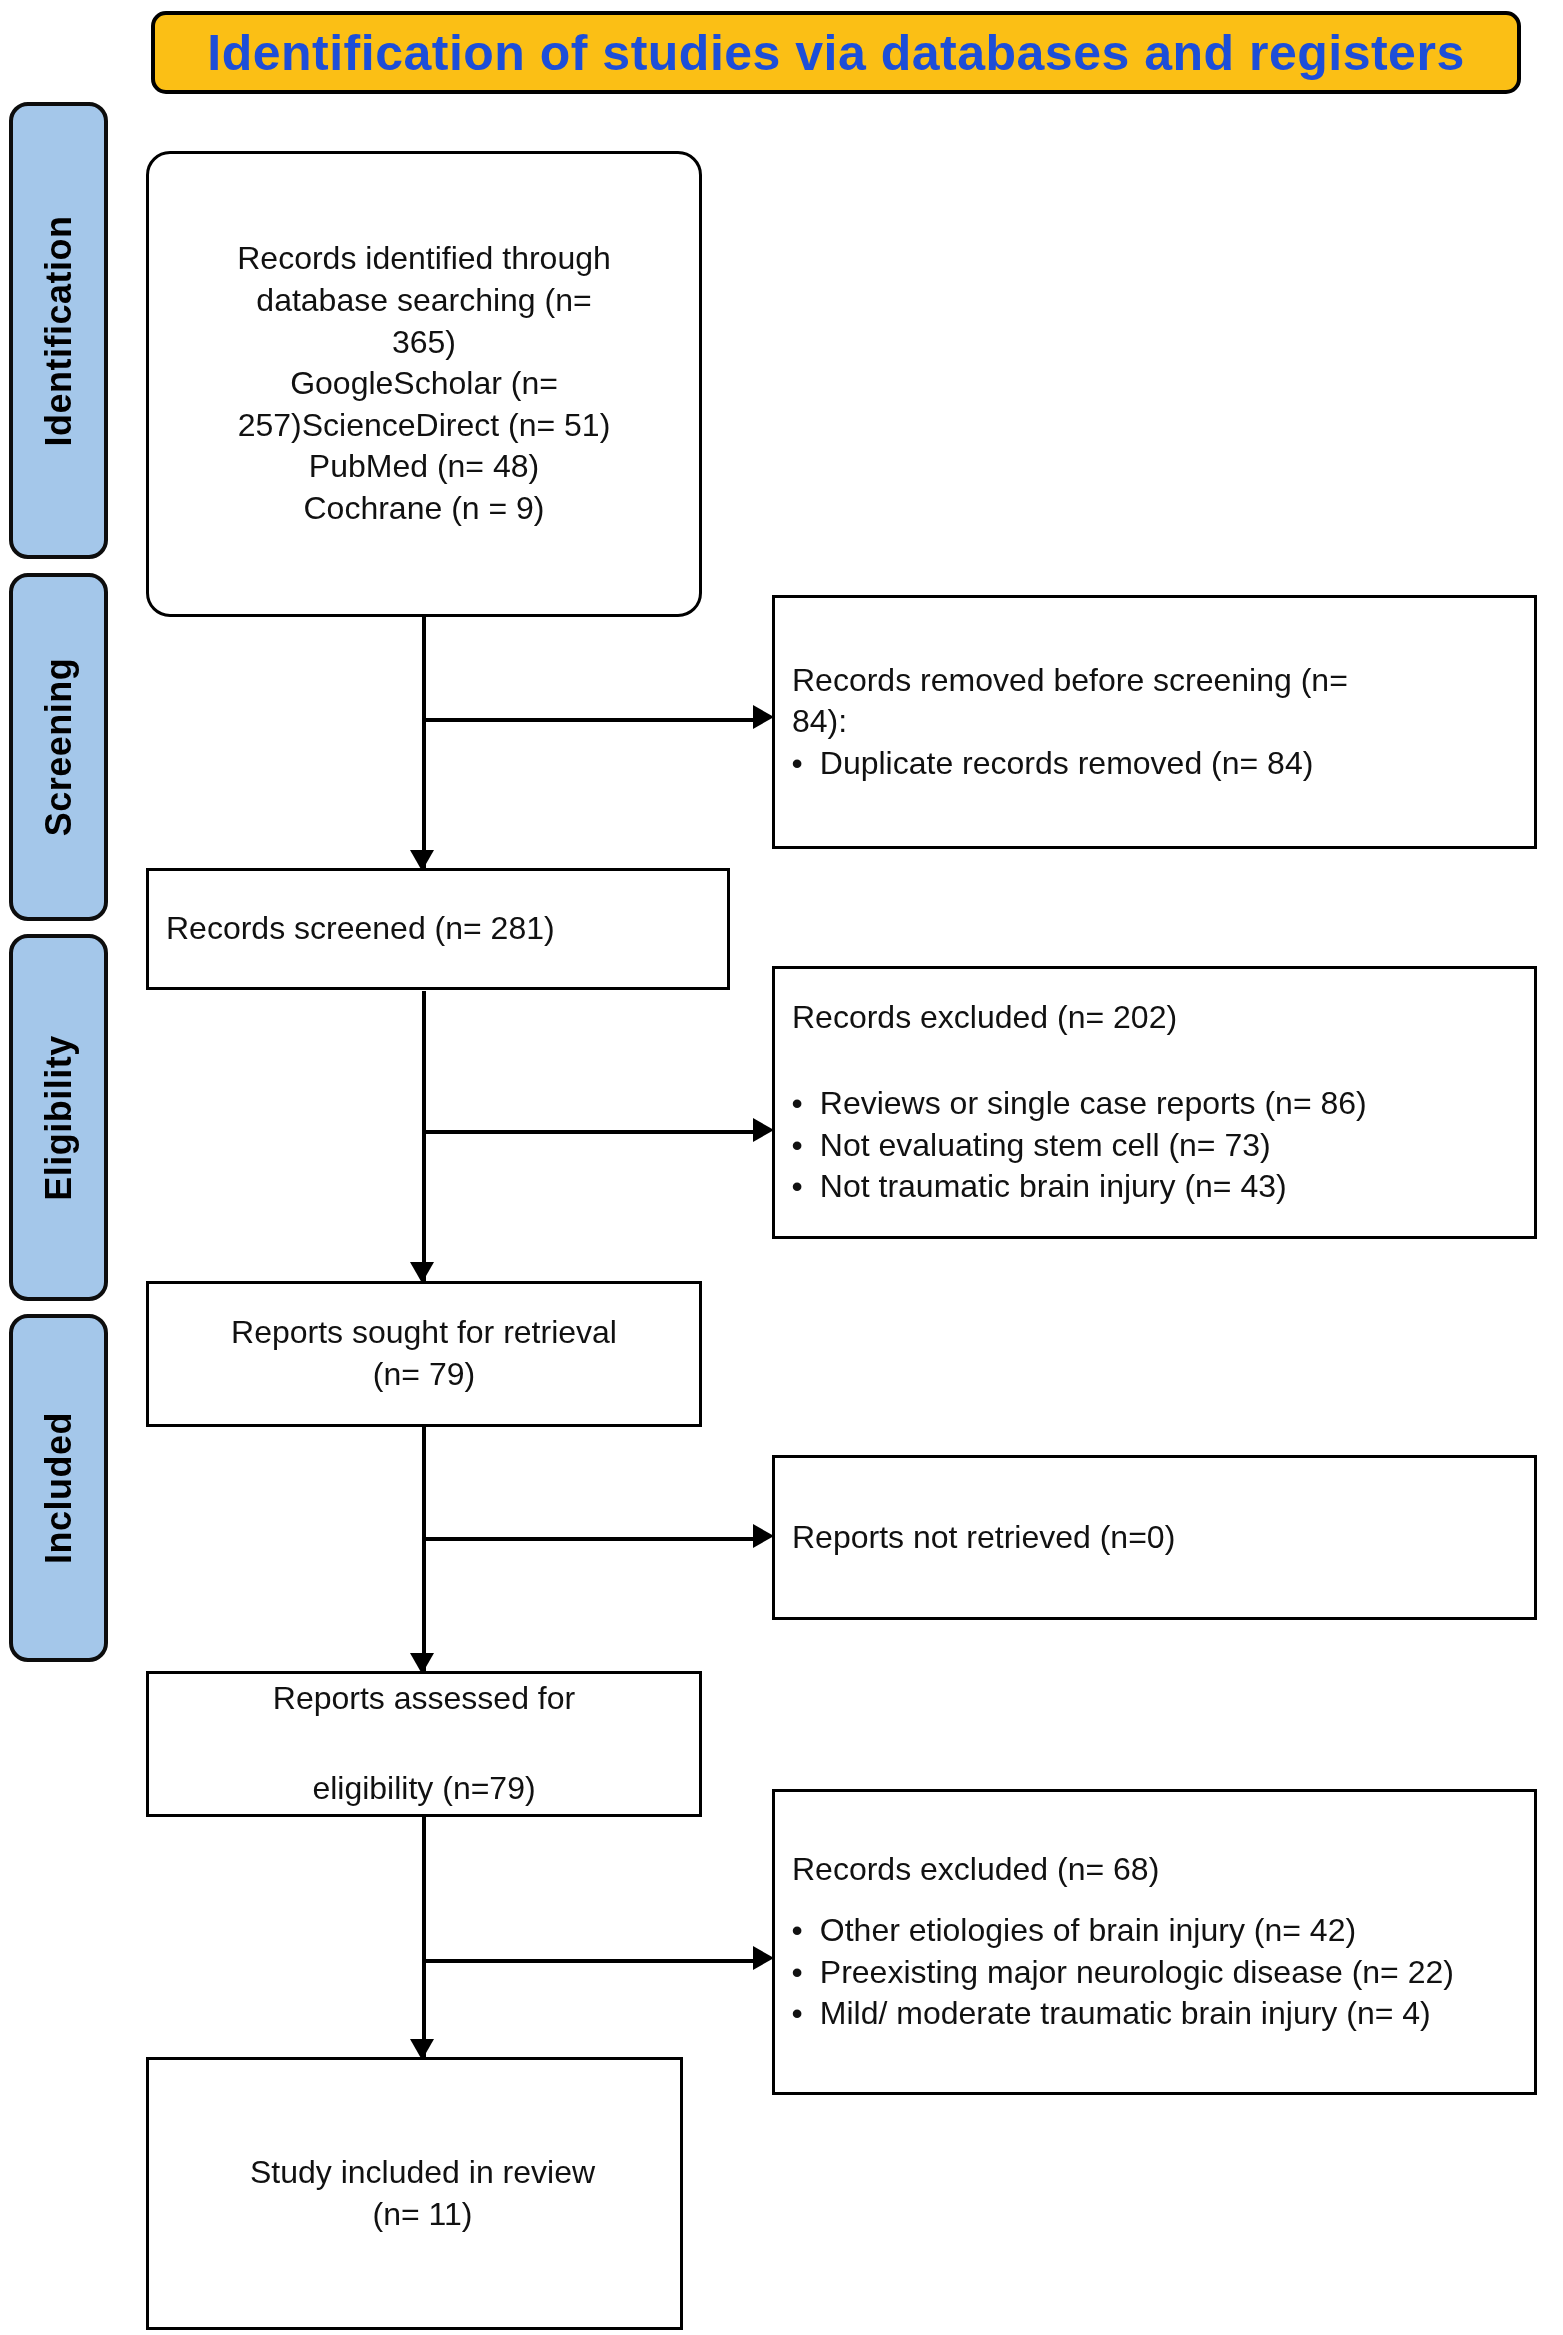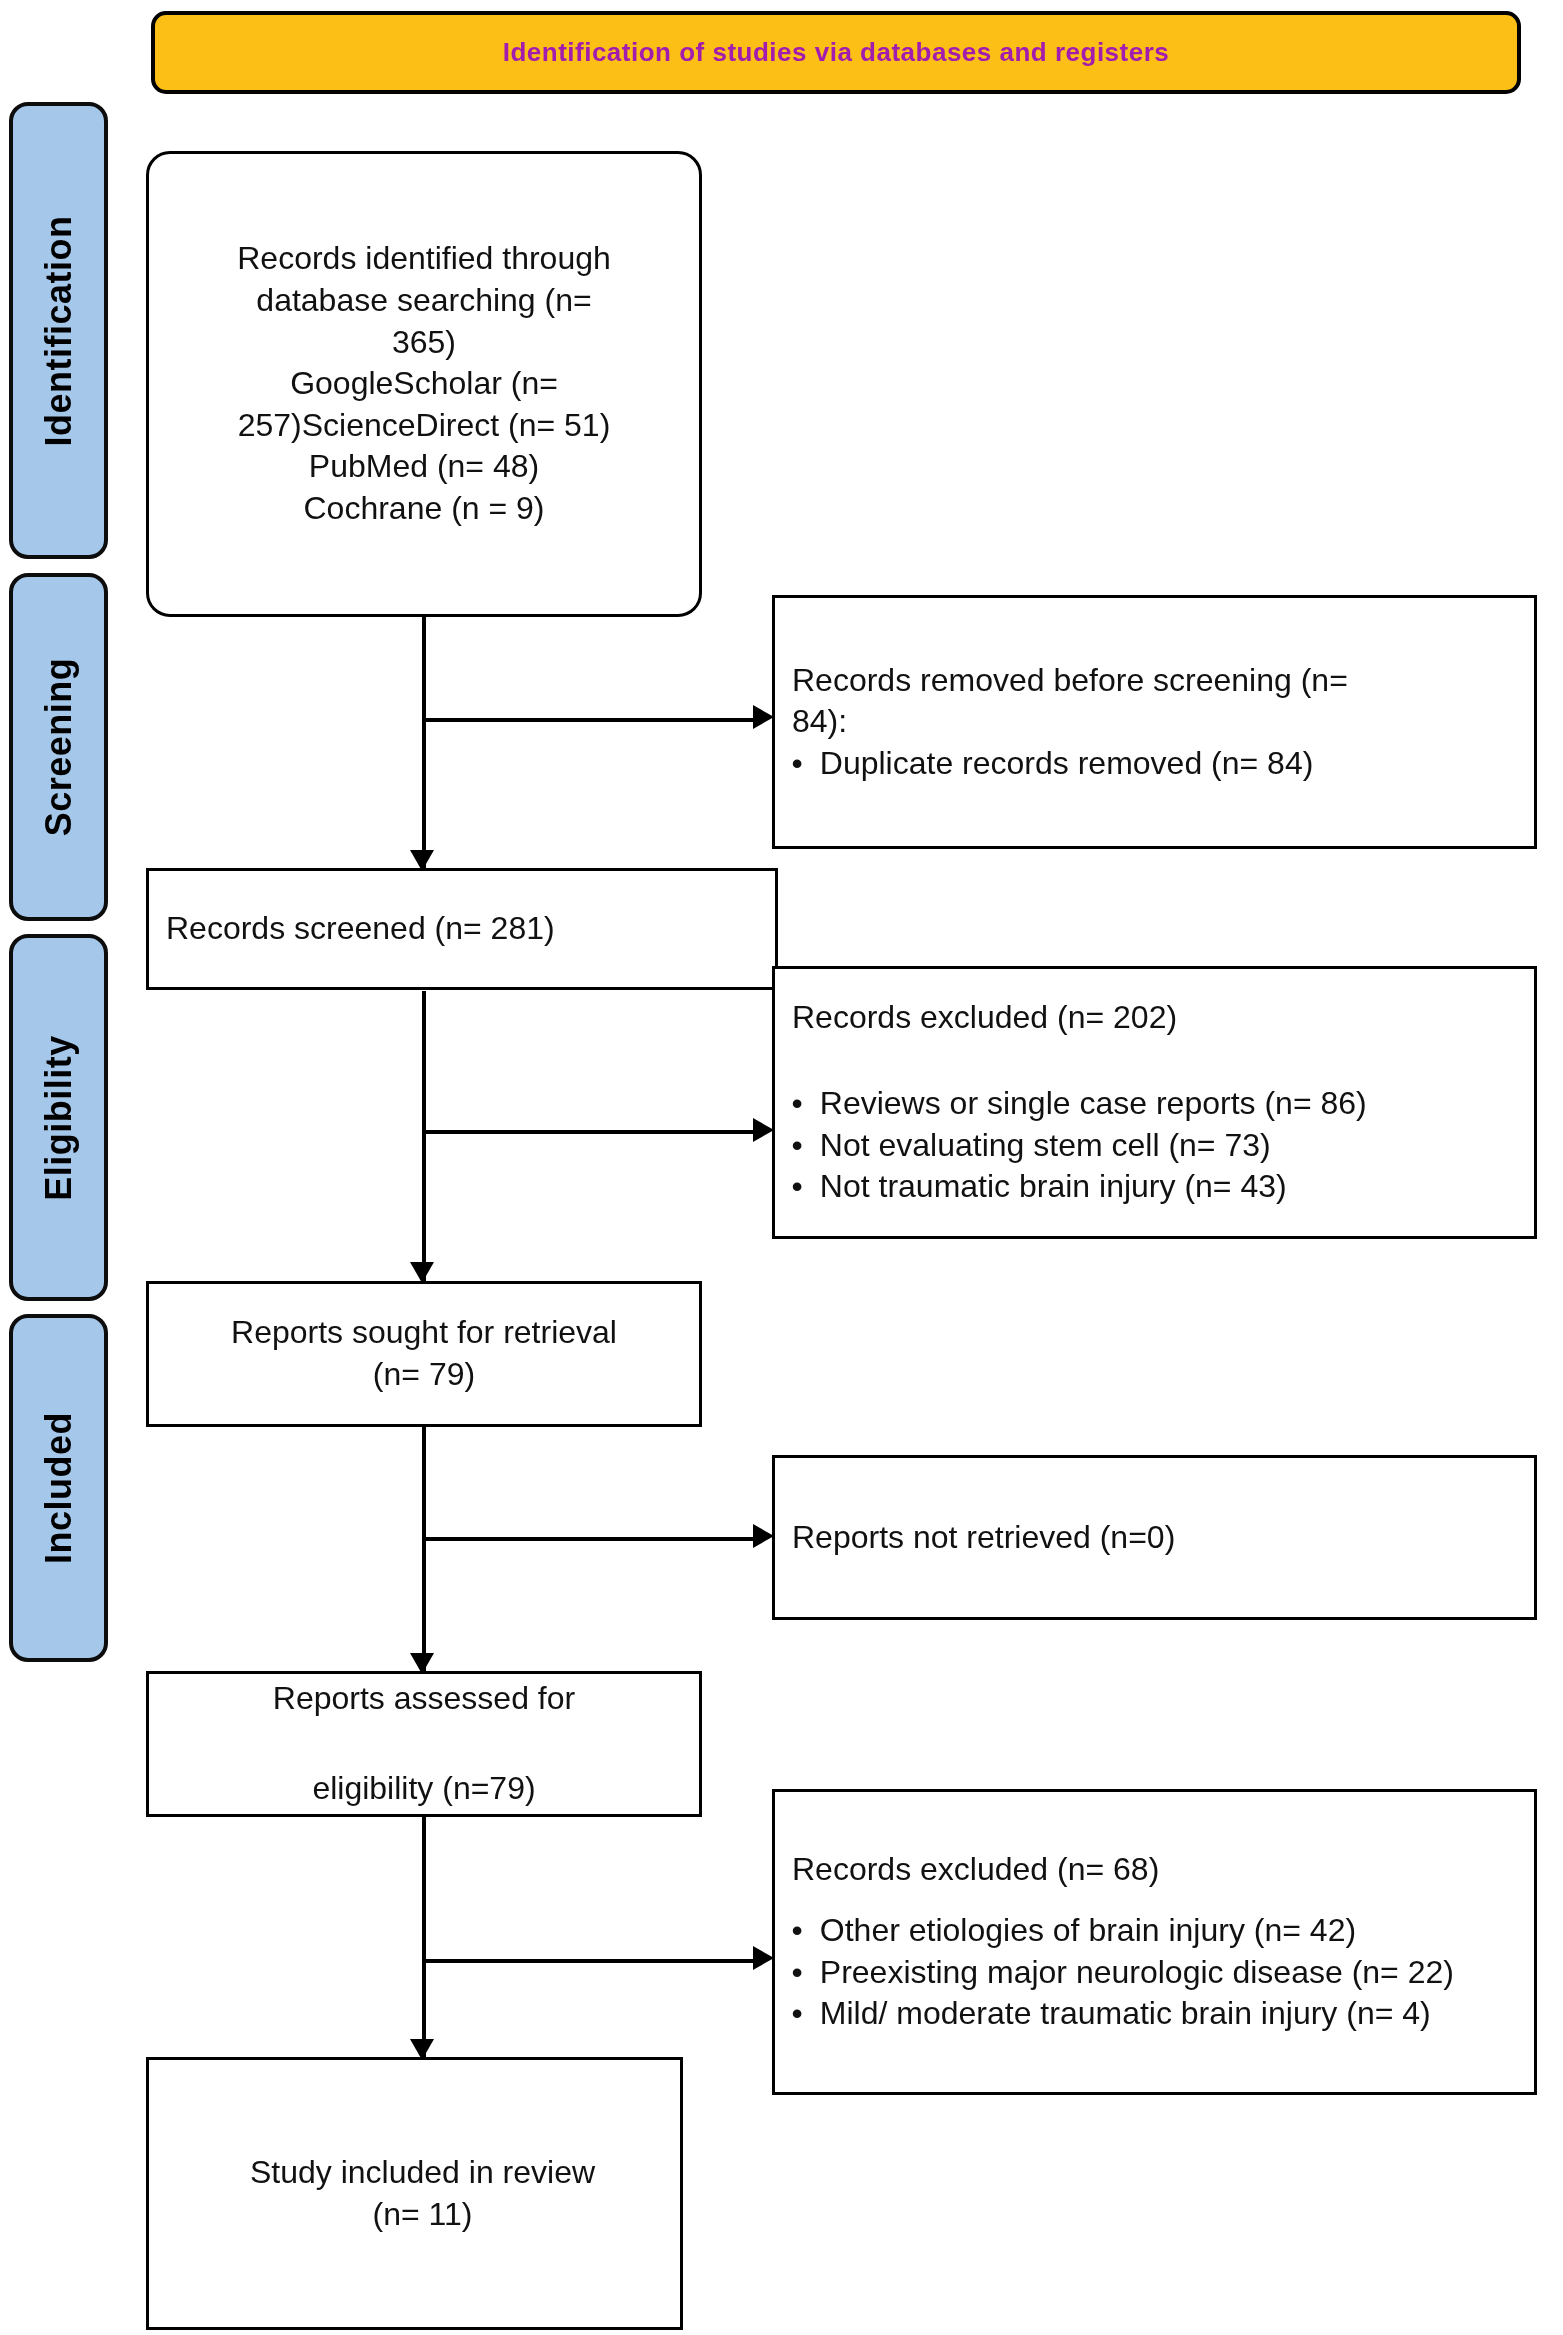--- a/index.html
+++ b/index.html
@@ -29,23 +29,23 @@
     height: 83px;
     background: #FBBF15;
     border: 4.7px solid #000000;
     border-radius: 15px;
     display: flex;
     align-items: center;
     justify-content: center;
     box-sizing: border-box;
   }
   .banner-text {
-    font-size: 26px;
+    font-size: 50px;
     font-weight: bold;
-    color: #a21caf;
+    color: #1d4ed8;
     letter-spacing: 0.5px;
     white-space: nowrap;
   }
 
   
   .phase {
     position: absolute;
     left: 9.4px;
     width: 99px;
     background: #A4C7EA;
@@ -182,21 +182,21 @@
   <div class="arrow-right" style="left:753px; top:705px;"></div>
 
   <div class="box left" style="left:772px; top:595px; width:765px; height:254px;">
     <div class="box-line">Records removed before screening (n=</div>
     <div class="box-line">84):</div>
     <ul class="bullets">
       <li>Duplicate records removed (n= 84)</li>
     </ul>
   </div>
 
-  <div class="box left" style="left:146px; top:868px; width:632px; height:122px;justify-content:center;">
+  <div class="box left" style="left:146px; top:868px; width:584px; height:122px;justify-content:center;">
     <div class="box-line">Records screened (n= 281)</div>
   </div>
 
   <div class="vline" style="left:422px; top:991px; height:292px;"></div>
   <div class="arrow-down" style="left:410px; top:1262px;"></div>
   <div class="hline" style="left:422px; top:1130px; width:337px;"></div>
   <div class="arrow-right" style="left:753px; top:1118px;"></div>
 
   <div class="box left" style="left:772px; top:966px; width:765px; height:273px;gap:44px;">
     <div class="box-line">Records excluded (n= 202)</div>

